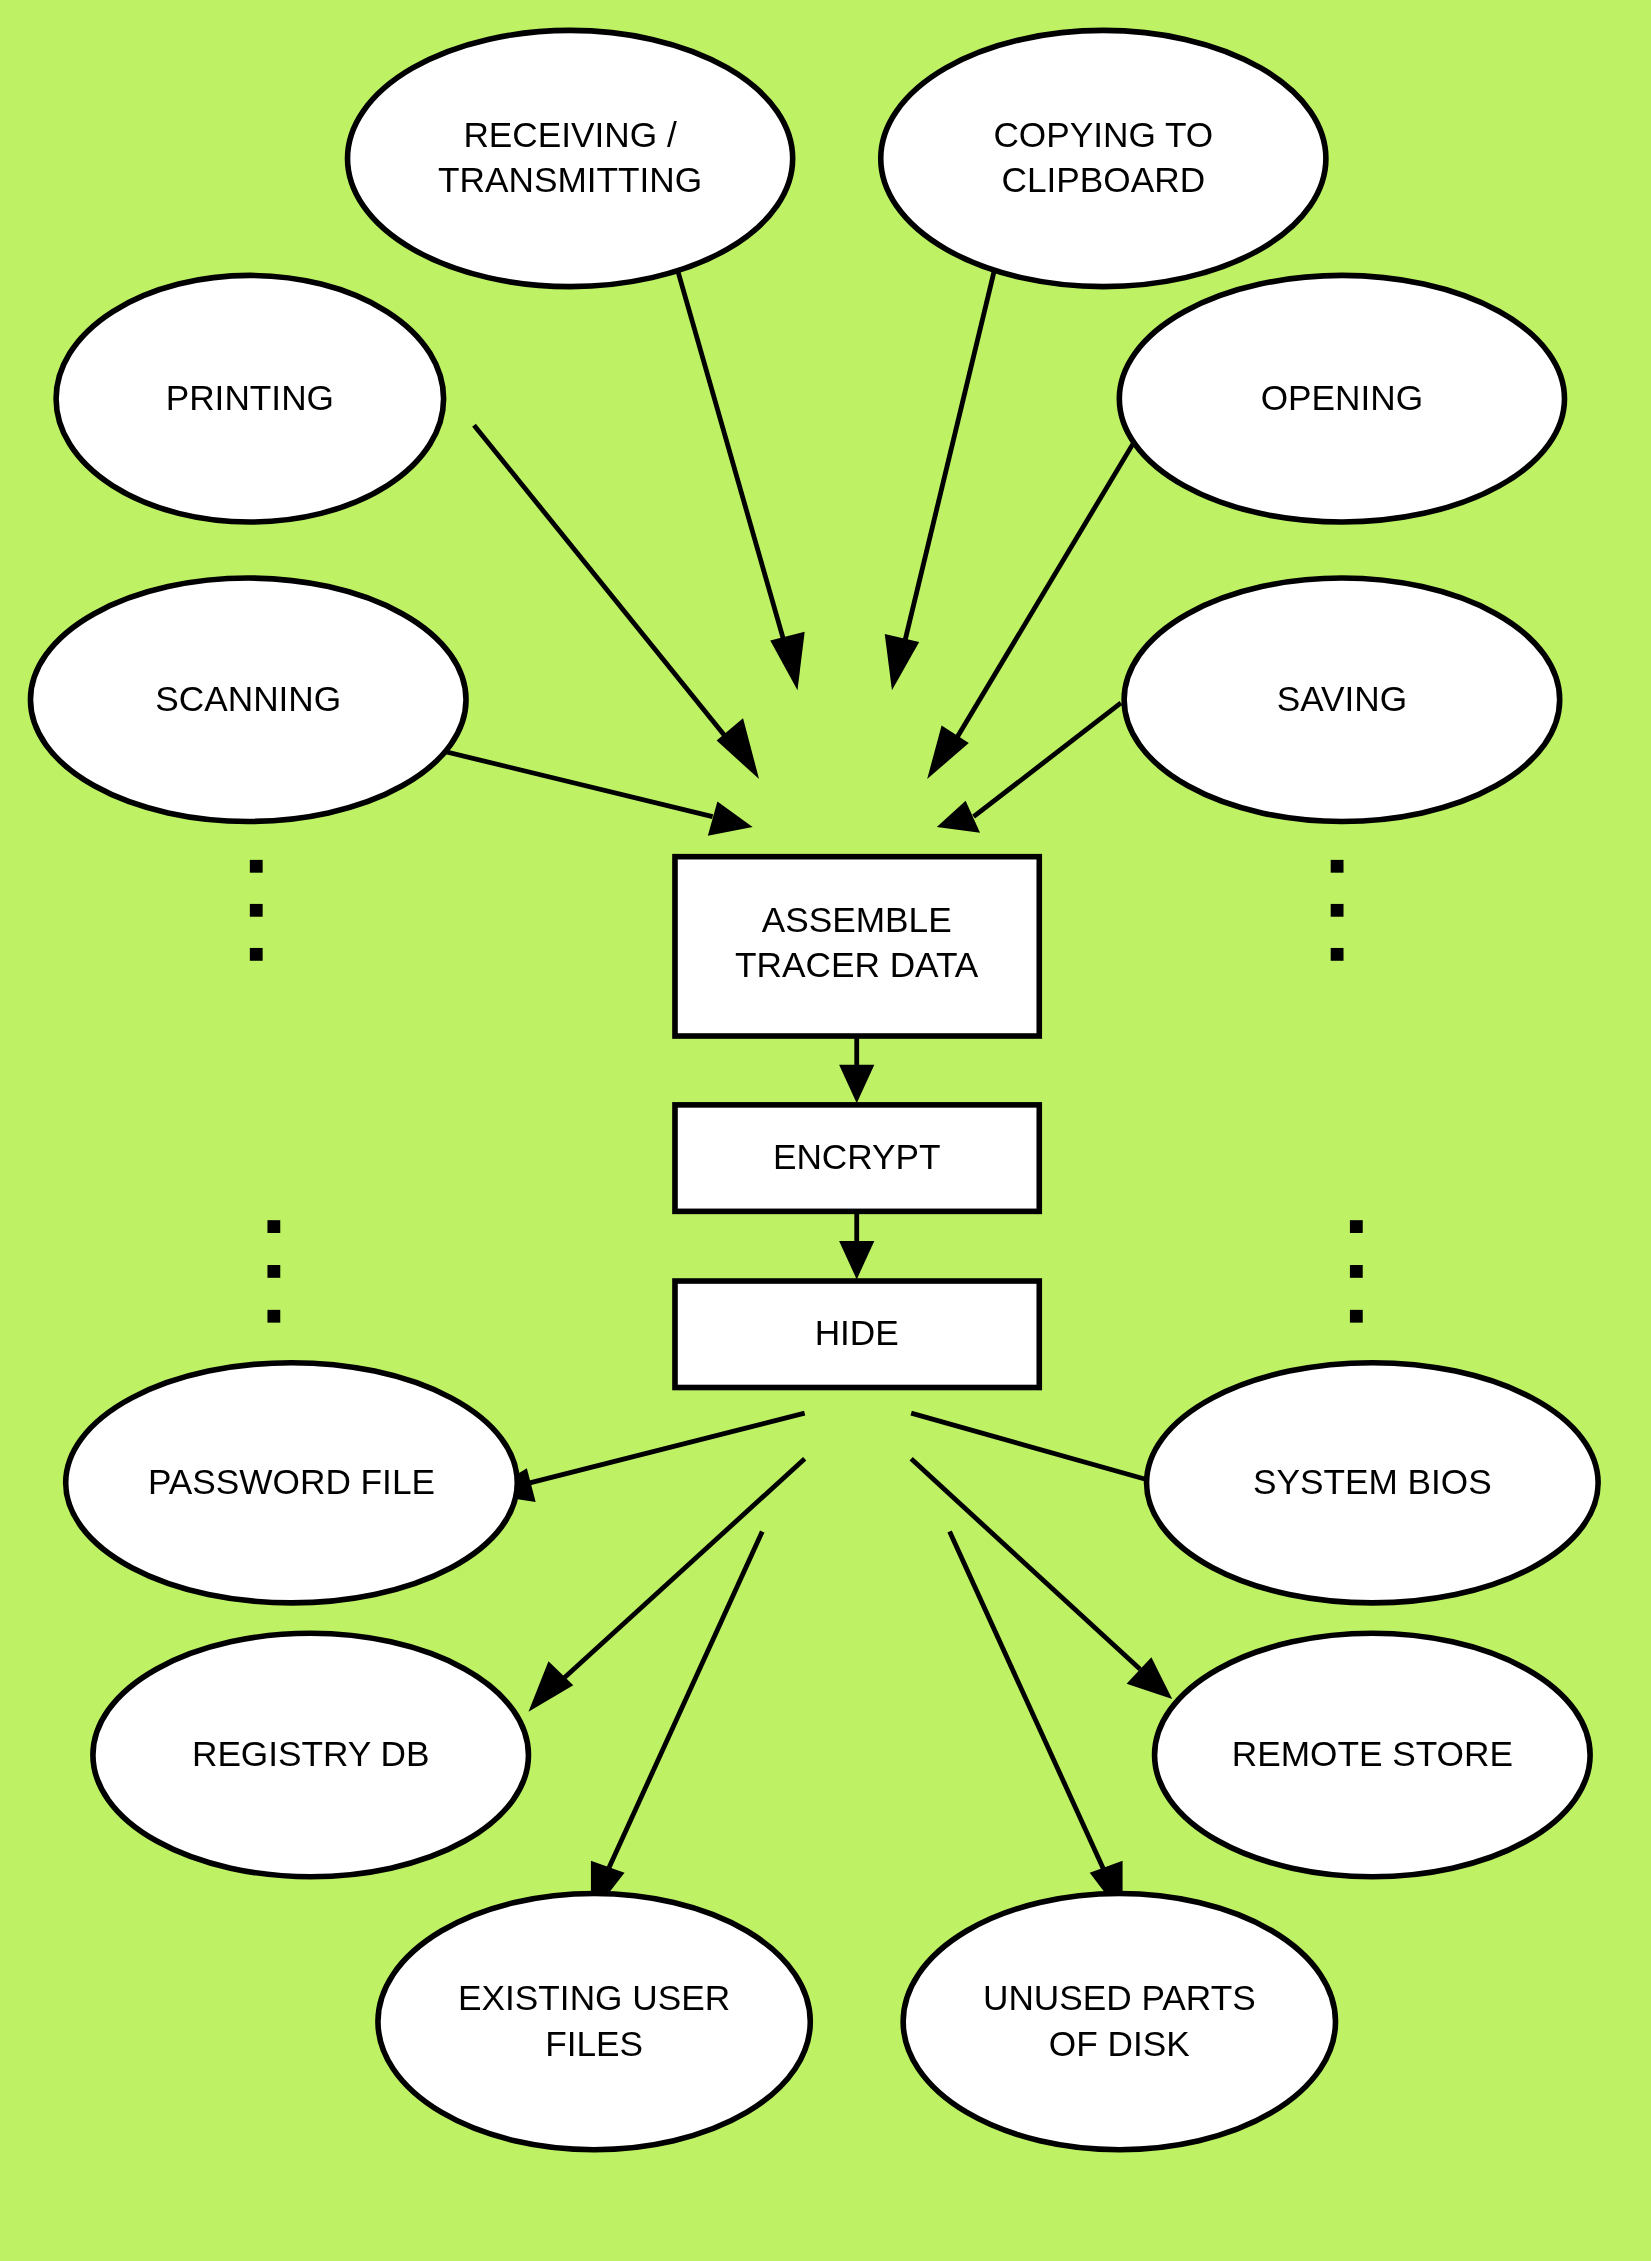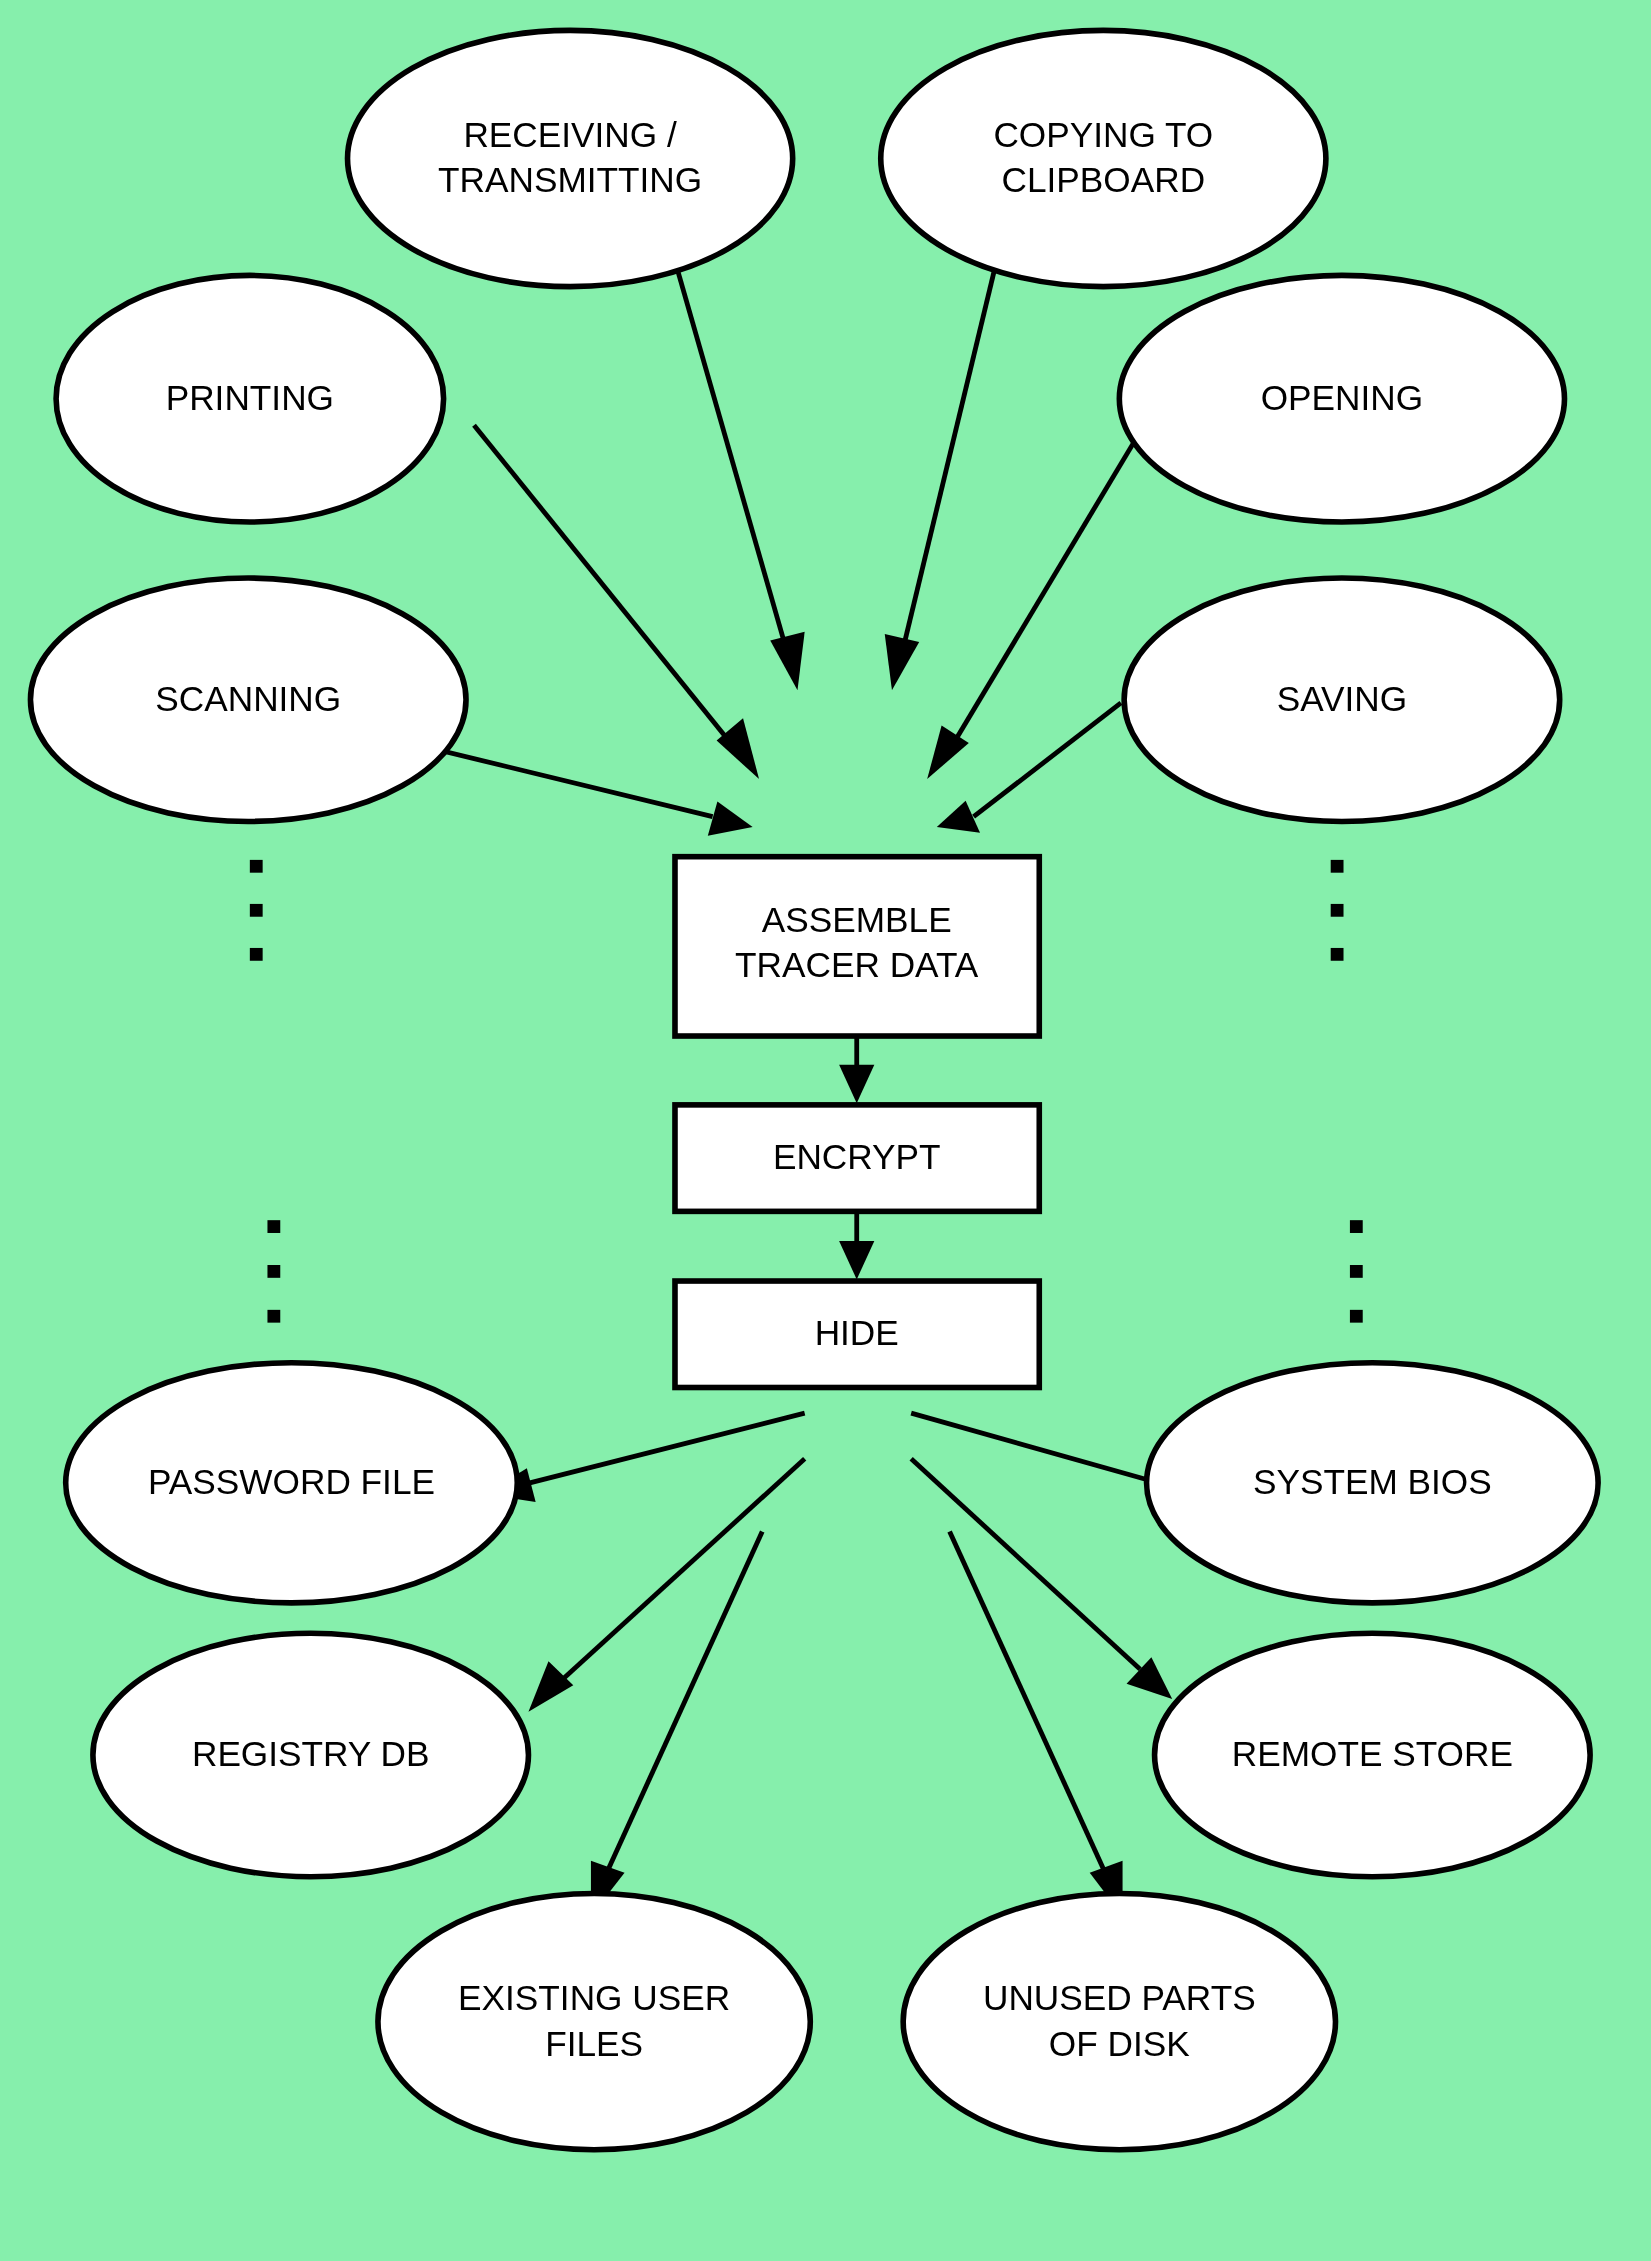--- a/index.html
+++ b/index.html
@@ -11,21 +11,21 @@
   body {
     width: 1651px;
     height: 2261px;
     font-family: "Liberation Sans", sans-serif;
     overflow: hidden;
   }
   #diagram-root {
     position: relative;
     width: 1651px;
     height: 2261px;
-    background: #86efac;
+    background: #bef264;
   }
   svg#diagram-svg {
     position: absolute;
     top: 0;
     left: 0;
     width: 1651px;
     height: 2261px;
     display: block;
   }
   .node-shape {

